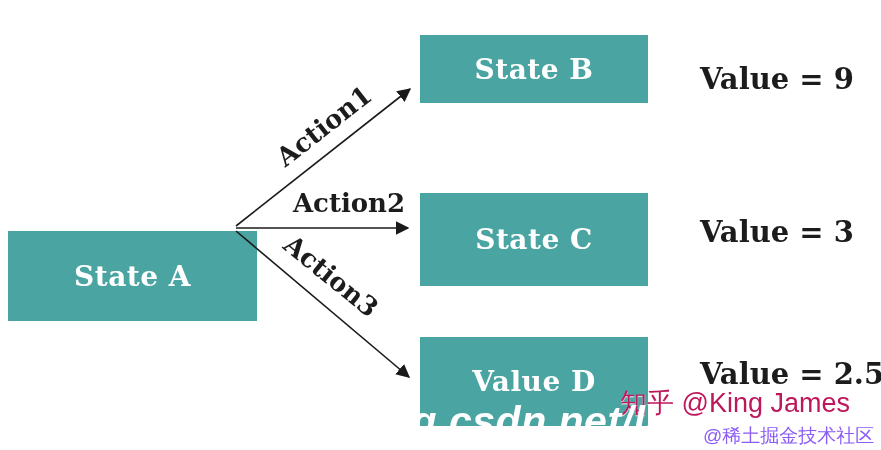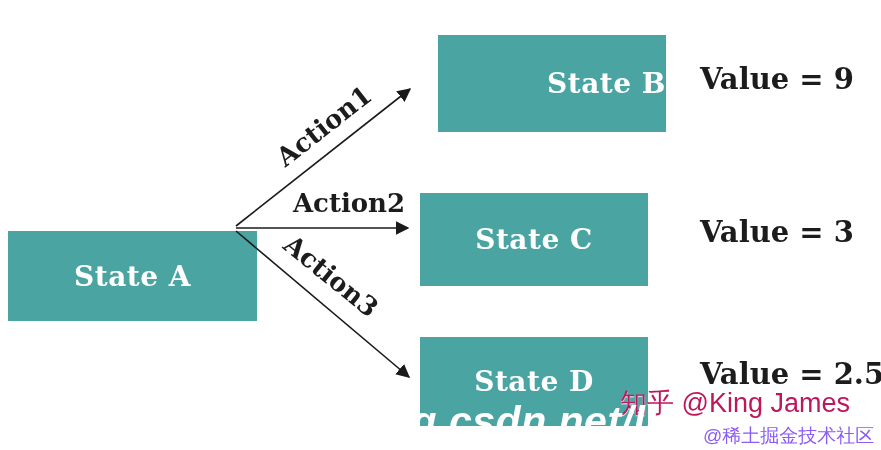--- a/index.html
+++ b/index.html
@@ -10,21 +10,21 @@
   }
   svg.arrows { position:absolute; left:0; top:0; z-index:5; }
 
   .state-box {
     position:absolute; z-index:4;
     background:#4aa5a2;
     display:flex; align-items:center; justify-content:center;
     color:#ffffff; font-size:28px; font-weight:600; letter-spacing:0.5px;
   }
   .state-a { left:8px;   top:183px; width:249px; height:90px;margin-top:48px; }
-  .state-b { left:438px; top:35px;  width:228px; height:97px;justify-content:flex-end; }
+  .state-b { left:420px; top:35px;  width:228px; height:68px; }
   .state-c { left:420px; top:184px; width:228px; height:93px;margin-top:9px; }
   .state-d { left:420px; top:337px; width:228px; height:89px; }
 
   .value-label {
     position:absolute; z-index:4;
     font-size:29px; font-weight:700; color:#1c1c1c; white-space:nowrap;
   }
   .value-b { left:700px; top:62px; }
   .value-c { left:700px; top:215px; }
   .value-d { left:700px; top:357px; }
@@ -73,21 +73,21 @@
     <span>State A</span>
   </div>
 
   <div class="state-box state-b">
     <span>State B</span>
   </div>
   <div class="state-box state-c">
     <span>State C</span>
   </div>
   <div class="state-box state-d">
-    <span>State D</span>
+    <span>Value D</span>
   </div>
 
   <div class="value-label value-b">Value = 9</div>
   <div class="value-label value-c">Value = 3</div>
   <div class="value-label value-d">Value = 2.5</div>
 
   <div class="action-label action-1">Action1</div>
   <div class="action-label action-2">Action2</div>
   <div class="action-label action-3">Action3</div>
 

